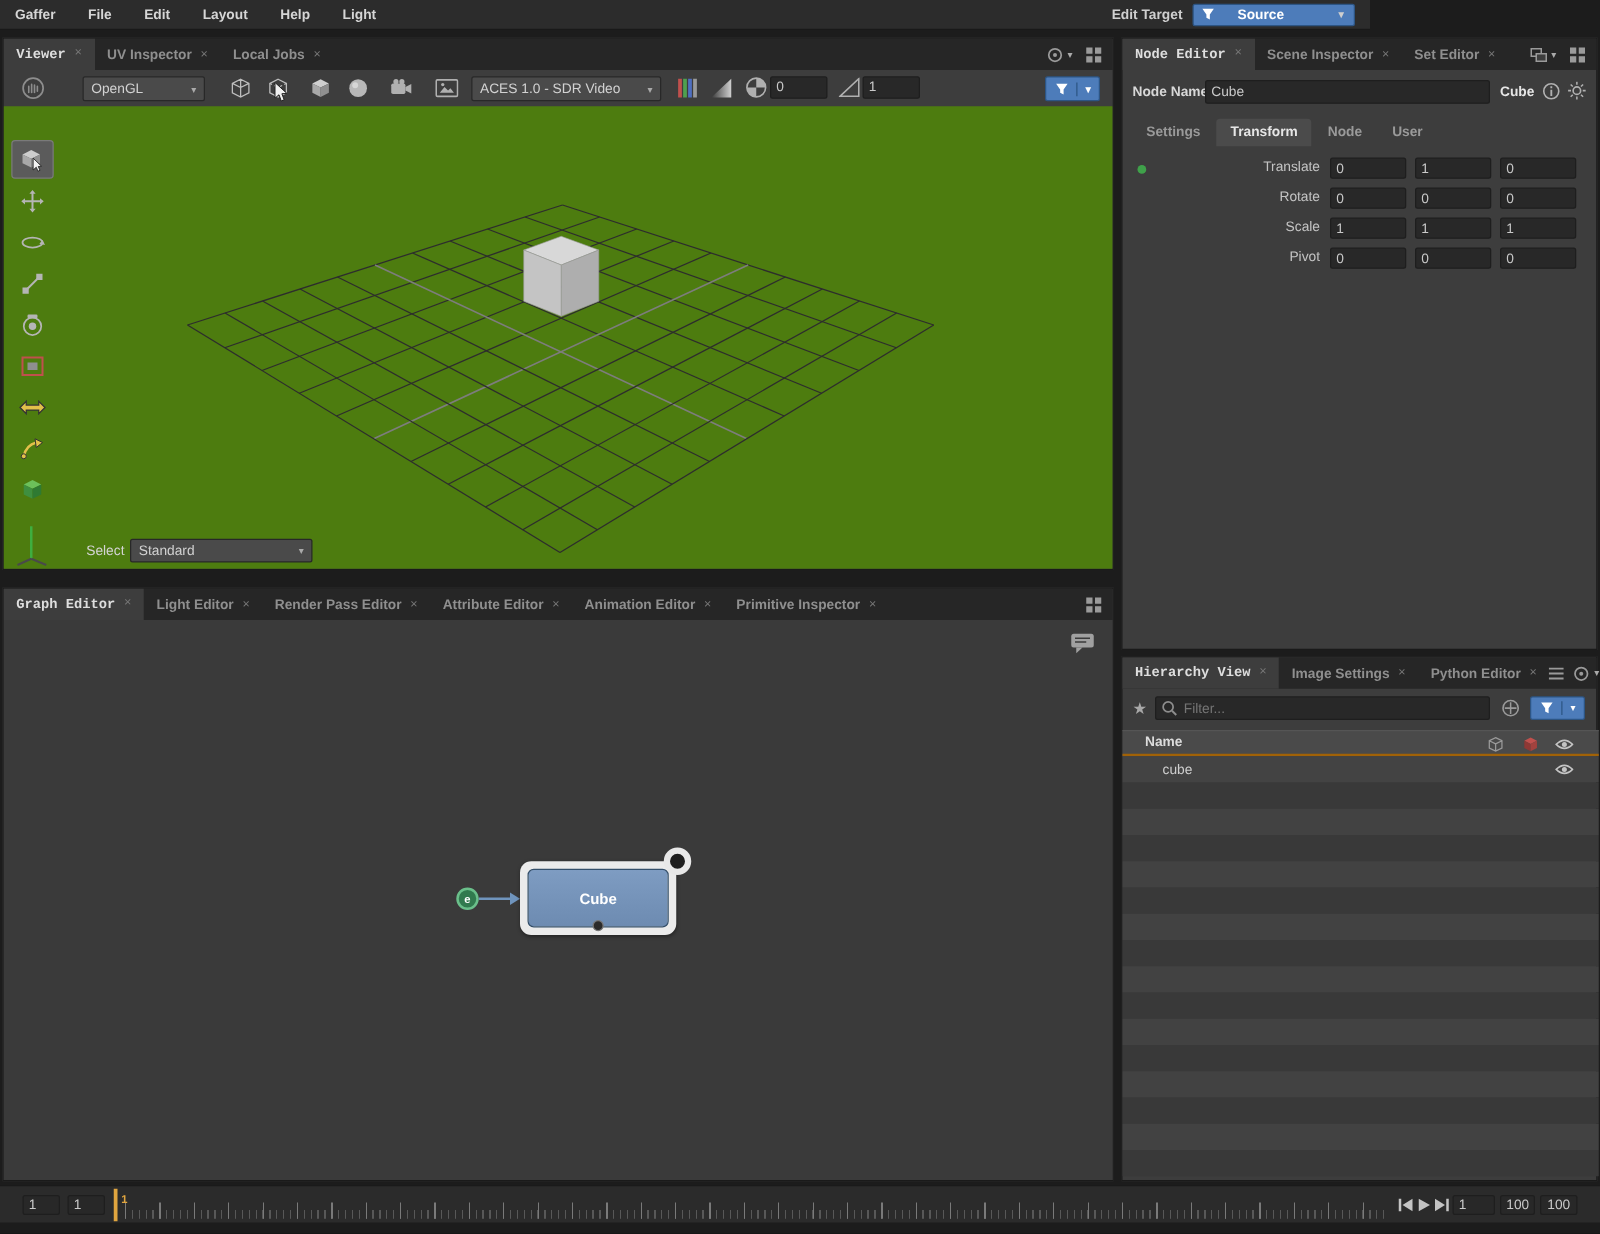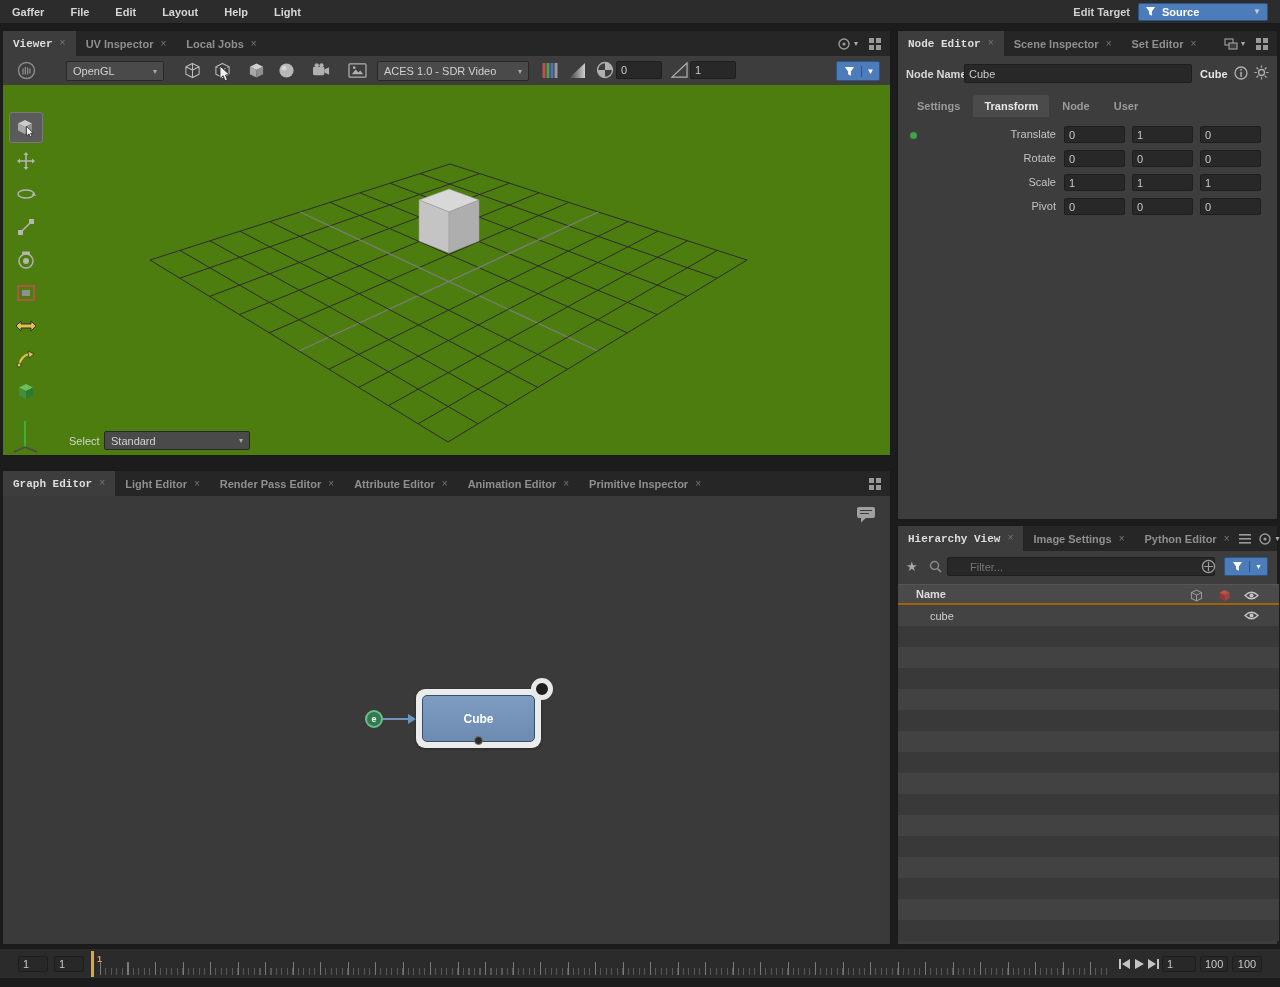--- a/index.html
+++ b/index.html
@@ -5,28 +5,28 @@
   * { margin:0; padding:0; box-sizing:border-box; }
   html,body { background:#141414; }
   #app {
     position:relative; width:1280px; height:987px; overflow:hidden;
     background:#1c1c1c; font-family:"Liberation Sans", sans-serif;
     font-size:11px; color:#c8c8c8; -webkit-user-select:none; user-select:none;
   }
   .abs { position:absolute; }
 
   
-  .menubar { position:absolute; left:0; top:0; width:1280px; height:24px;
+  .menubar { position:absolute; left:0; top:0; width:1096px; height:24px;
     background:#2c2c2c; border-bottom:1px solid #191919;
     display:flex; align-items:center; padding:0 12px; gap:26px; }
   .menu-item { color:#d6d6d6; font-weight:bold; cursor:default; }
   .menubar-right { margin-left:auto; display:flex; align-items:center; gap:8px; }
   .edit-target { color:#d0d0d0; font-weight:bold; }
   .btn-source { width:130px; height:18px; background:#4d7cba; border:1px solid #2d5584;
-    border-radius:2px; display:flex; align-items:center; gap:6px; padding:0 6px; color:#fff; }
+    border-radius:2px; display:flex; align-items:center; gap:18px; padding:0 6px; color:#fff; }
   .btn-source .lbl { font-weight:bold; flex:1; }
 
   
   .panel { position:absolute; background:#3d3d3d; border:1px solid #1a1a1a; }
   .tabbar { position:absolute; left:0; top:0; right:0; height:25px; background:#262626;
     display:flex; align-items:stretch; }
   .tab { display:flex; align-items:center; gap:7px; padding:0 10px; color:#8f8f8f; }
   .tab .tab-label { font-weight:bold; white-space:nowrap; }
   .tab.active { background:#3d3d3d; color:#dedede;font-family:Liberation Mono, monospace; }
   .tab-close { color:#777; font-size:10px; }
@@ -531,21 +531,21 @@
           </svg>
       </div>
     </div>
 
     <span class="abs" style="left:8px;top:33px;color:#a8a8a8;font-size:13px;">★</span>
     <div class="abs" style="left:26px;top:31px;width:268px;height:19px;">
       <svg class="abs" style="left:5px;top:3px;z-index:2;" width="13" height="13" viewBox="0 0 13 13">
           <circle cx="5.5" cy="5.5" r="4" fill="none" stroke="#8d8d8d" stroke-width="1.4"></circle>
           <line x1="8.6" y1="8.6" x2="12" y2="12" stroke="#8d8d8d" stroke-width="1.6"></line>
         </svg>
-      <input class="field" style="position: absolute; left: 0px; top: 0px; width: 268px; height: 19px; padding-left: 22px; margin-left: 23px;" placeholder="Filter...">
+      <input class="field" style="position: absolute; left: 0px; top: 0px; width: 268px; height: 19px; padding-left: 22px;" placeholder="Filter...">
     </div>
     <svg class="abs" style="left:303px;top:33px;" width="15" height="15" viewBox="0 0 16 16">
         <circle cx="8" cy="8" r="6.5" fill="none" stroke="#9a9a9a" stroke-width="1.4"></circle>
         <path d="M8 3v10M3 8h10" stroke="#9a9a9a" stroke-width="1.3"></path>
       </svg>
     <div class="btn-blue abs" style="left:326px;top:31px;width:44px;height:19px;">
       <span style="width:25px;display:flex;justify-content:center;border-right:1px solid #2d5584;">
         <svg width="11" height="11" viewBox="0 0 12 12">
             <path d="M1 1h10L7.5 6v4.5l-3-1.6V6z" fill="#fff"></path>
           </svg>

